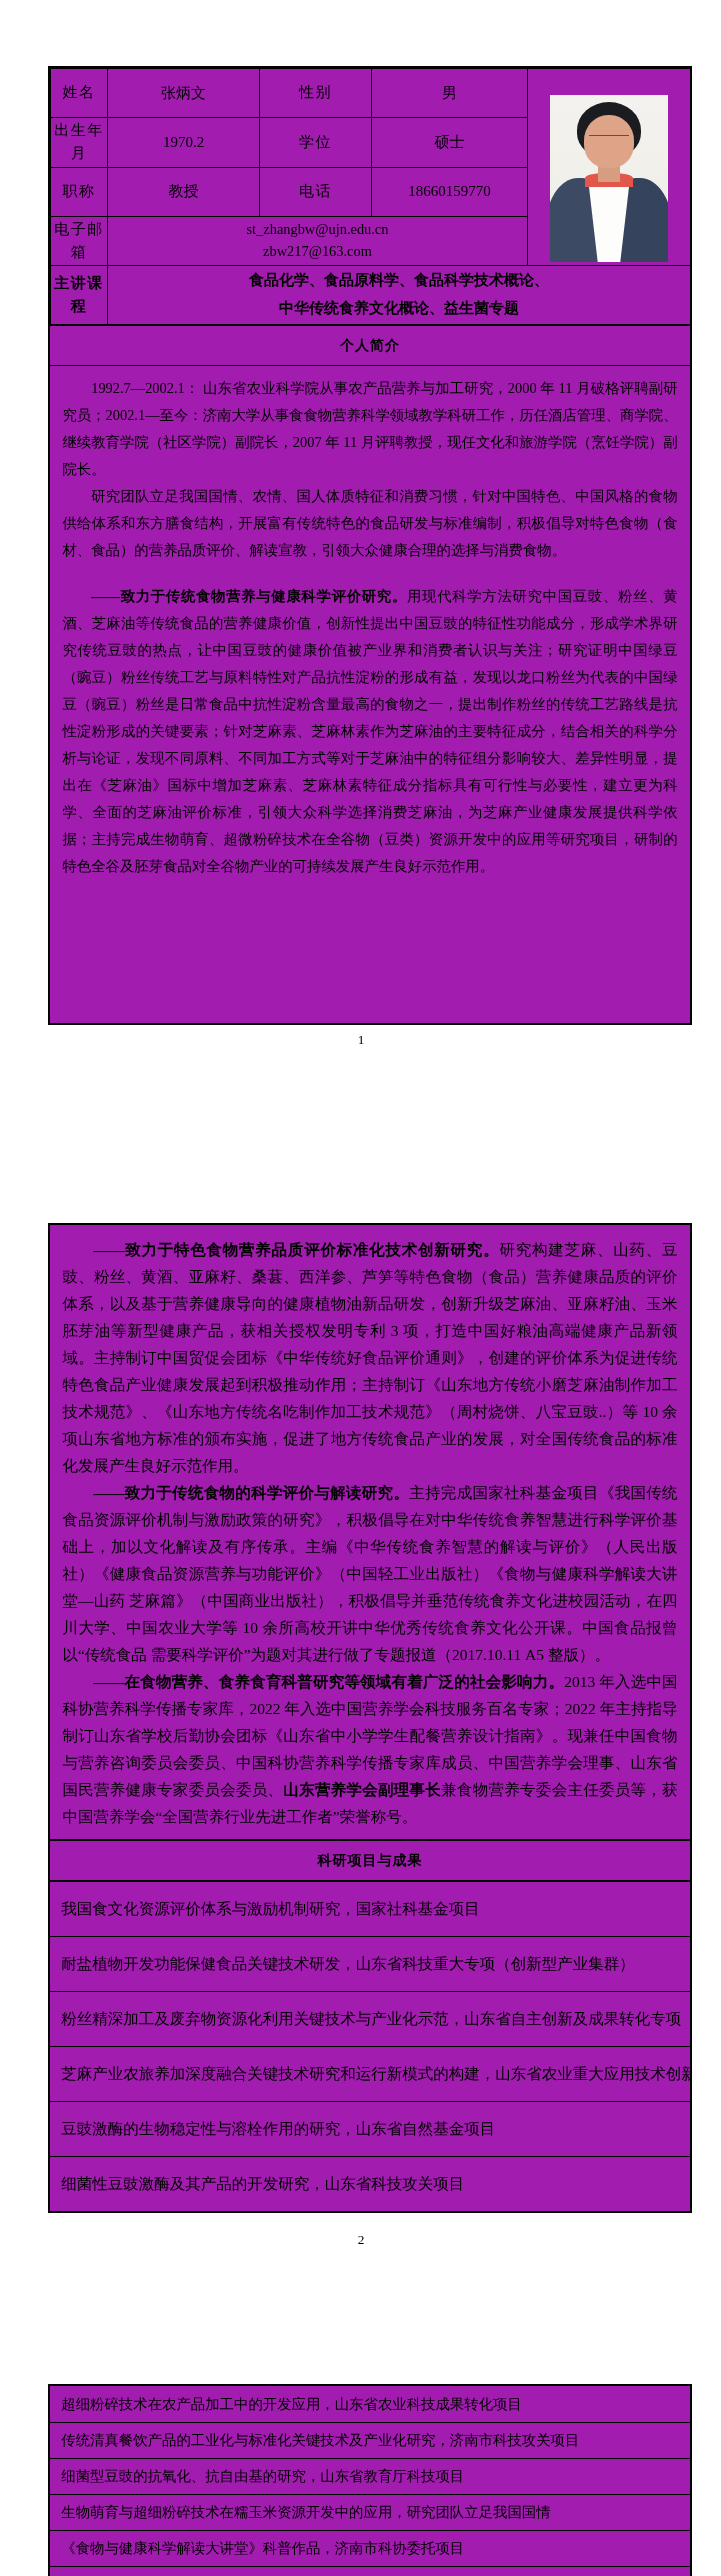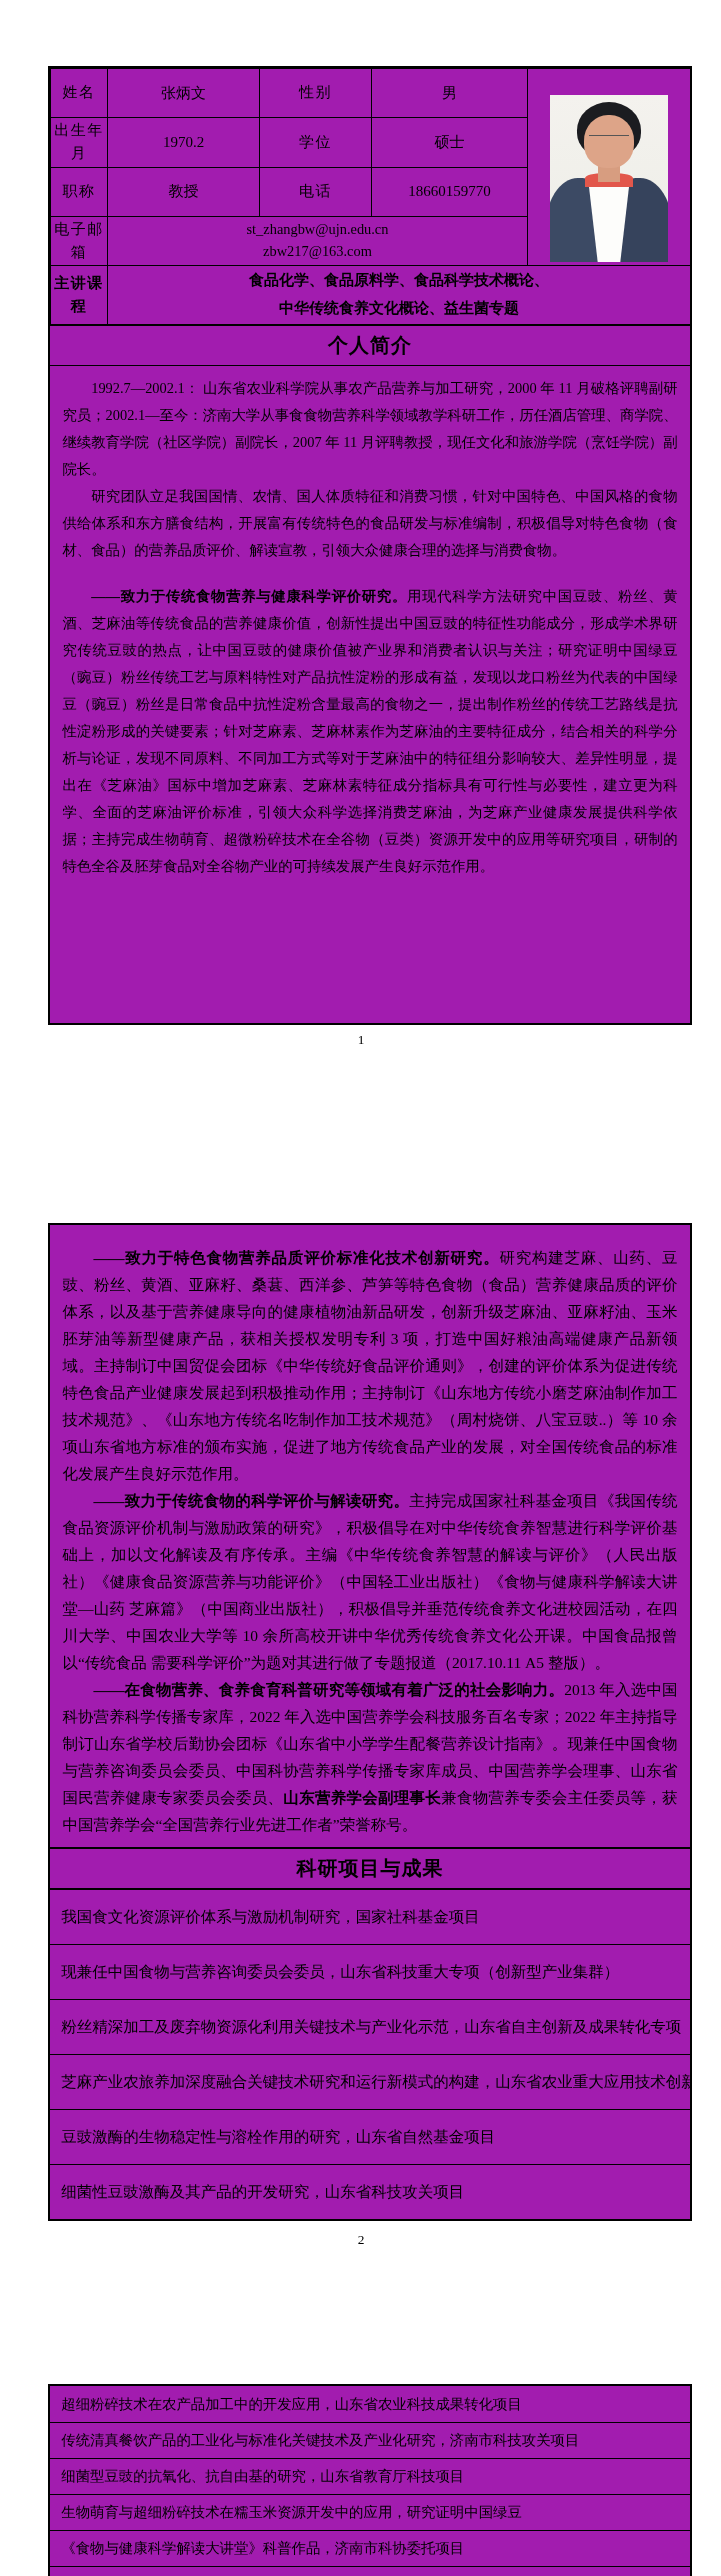--- a/index.html
+++ b/index.html
@@ -47,21 +47,21 @@
     clip-path:polygon(0 0,100% 0,78% 100%,22% 100%);}
   .photo .suit-l{position:absolute;bottom:-2%;left:-4%;width:46%;height:52%;background:#3c4a64;
     border-radius:60% 30% 0 0;}
   .photo .suit-r{position:absolute;bottom:-2%;right:-4%;width:46%;height:52%;background:#36435c;
     border-radius:30% 60% 0 0;}
 
   
   .sec-header{
     border-top:2.1px solid #000;border-bottom:1px solid #000;
     display:flex;align-items:center;justify-content:center;
-    font-weight:bold;font-size:20px;letter-spacing:1px;height:39px;flex:0 0 auto;
+    font-weight:bold;font-size:14px;letter-spacing:1px;height:39px;flex:0 0 auto;
   }
   #page1 table.info + .sec-header{border-top:1px solid #000;}
   .sec-body{padding:9.3px 12.4px;flex:0 0 auto;}
   .sec-body.grow{flex:1 1 auto;}
   .para{margin:0;text-indent:2em;font-size:14.4px;line-height:27px;
     text-align:justify;}
   .para b{font-weight:bold;}
   #page2 .sec-body .para{font-size:15.5px;}
 
   
@@ -154,35 +154,35 @@
       </div>
 
     <div class="sec-body grow">
 
         <p class="para"><b>——致力于传统食物营养与健康科学评价研究。</b><span>用现代科学方法研究中国豆豉、粉丝、黄酒、芝麻油等传统食品的营养健康价值，创新性提出中国豆豉的特征性功能成分，形成学术界研究传统豆豉的热点，让中国豆豉的健康价值被产业界和消费者认识与关注；研究证明中国绿豆（豌豆）粉丝传统工艺与原料特性对产品抗性淀粉的形成有益，发现以龙口粉丝为代表的中国绿豆（豌豆）粉丝是日常食品中抗性淀粉含量最高的食物之一，提出制作粉丝的传统工艺路线是抗性淀粉形成的关键要素；针对芝麻素、芝麻林素作为芝麻油的主要特征成分，结合相关的科学分析与论证，发现不同原料、不同加工方式等对于芝麻油中的特征组分影响较大、差异性明显，提出在《芝麻油》国标中增加芝麻素、芝麻林素特征成分指标具有可行性与必要性，建立更为科学、全面的芝麻油评价标准，引领大众科学选择消费芝麻油，为芝麻产业健康发展提供科学依据；主持完成生物萌育、超微粉碎技术在全谷物（豆类）资源开发中的应用等研究项目，研制的特色全谷及胚芽食品对全谷物产业的可持续发展产生良好示范作用。</span><b></b><span></span></p>
       </div>
   </section>
   <div class="page-num" style="top:1032px">1</div>
 
   <section class="sheet-table" id="page2">
-    <div class="sec-body" style="padding-top:19px">
+    <div class="sec-body" style="padding-top:11px">
 
         <p class="para"><b>——致力于特色食物营养品质评价标准化技术创新研究。</b><span>研究构建芝麻、山药、豆豉、粉丝、黄酒、亚麻籽、桑葚、西洋参、芦笋等特色食物（食品）营养健康品质的评价体系，以及基于营养健康导向的健康植物油新品研发，创新升级芝麻油、亚麻籽油、玉米胚芽油等新型健康产品，获相关授权发明专利 3 项，打造中国好粮油高端健康产品新领域。主持制订中国贸促会团标《中华传统好食品评价通则》，创建的评价体系为促进传统特色食品产业健康发展起到积极推动作用；主持制订《山东地方传统小磨芝麻油制作加工技术规范》、《山东地方传统名吃制作加工技术规范》（周村烧饼、八宝豆豉..）等 10 余项山东省地方标准的颁布实施，促进了地方传统食品产业的发展，对全国传统食品的标准化发展产生良好示范作用。</span><b></b><span></span></p>
 
         <p class="para"><b>——致力于传统食物的科学评价与解读研究。</b><span>主持完成国家社科基金项目《我国传统食品资源评价机制与激励政策的研究》，积极倡导在对中华传统食养智慧进行科学评价基础上，加以文化解读及有序传承。主编《中华传统食养智慧的解读与评价》（人民出版社）《健康食品资源营养与功能评价》（中国轻工业出版社）《食物与健康科学解读大讲堂—山药 芝麻篇》（中国商业出版社），积极倡导并垂范传统食养文化进校园活动，在四川大学、中国农业大学等 10 余所高校开讲中华优秀传统食养文化公开课。中国食品报曾以“传统食品 需要科学评价”为题对其进行做了专题报道（2017.10.11 A5 整版）。</span><b></b><span></span></p>
 
         <p class="para"><b>——在食物营养、食养食育科普研究等领域有着广泛的社会影响力。</b><span>2013 年入选中国科协营养科学传播专家库，2022 年入选中国营养学会科技服务百名专家；2022 年主持指导制订山东省学校后勤协会团标《山东省中小学学生配餐营养设计指南》。现兼任中国食物与营养咨询委员会委员、中国科协营养科学传播专家库成员、中国营养学会理事、山东省国民营养健康专家委员会委员、</span><b>山东营养学会副理事长</b><span>兼食物营养专委会主任委员等，获中国营养学会“全国营养行业先进工作者”荣誉称号。</span></p>
       </div>
 
     <div class="sec-header">科研项目与成果</div>
     <div class="proj-rows">
 
         <div class="prow">我国食文化资源评价体系与激励机制研究，国家社科基金项目</div>
 
-        <div class="prow">现兼任中国食物与营养咨询委员会委员，山东省科技重大专项（创新型产业集群）</div>
+        <div class="prow">耐盐植物开发功能保健食品关键技术研发，山东省科技重大专项（创新型产业集群）</div>
 
         <div class="prow">粉丝精深加工及废弃物资源化利用关键技术与产业化示范，山东省自主创新及成果转化专项</div>
 
         <div class="prow">芝麻产业农旅养加深度融合关键技术研究和运行新模式的构建，山东省农业重大应用技术创新项目</div>
 
         <div class="prow">豆豉激酶的生物稳定性与溶栓作用的研究，山东省自然基金项目</div>
 
         <div class="prow">细菌性豆豉激酶及其产品的开发研究，山东省科技攻关项目</div>
 
       </div>
@@ -191,21 +191,21 @@
 
   <section class="sheet-table" id="page3">
     <div class="ach-rows">
 
         <div class="prow">超细粉碎技术在农产品加工中的开发应用，山东省农业科技成果转化项目</div>
 
         <div class="prow">传统清真餐饮产品的工业化与标准化关键技术及产业化研究，济南市科技攻关项目</div>
 
         <div class="prow">细菌型豆豉的抗氧化、抗自由基的研究，山东省教育厅科技项目</div>
 
-        <div class="prow">生物萌育与超细粉碎技术在糯玉米资源开发中的应用，研究证明中国绿豆</div>
+        <div class="prow">生物萌育与超细粉碎技术在糯玉米资源开发中的应用，研究团队立足我国国情</div>
 
         <div class="prow">《食物与健康科学解读大讲堂》科普作品，济南市科协委托项目</div>
 
         <div class="prow">蒸食大枣精深加工关键技术研发，企业委托项目</div>
 
       </div>
   </section>
 
 </div>
 

